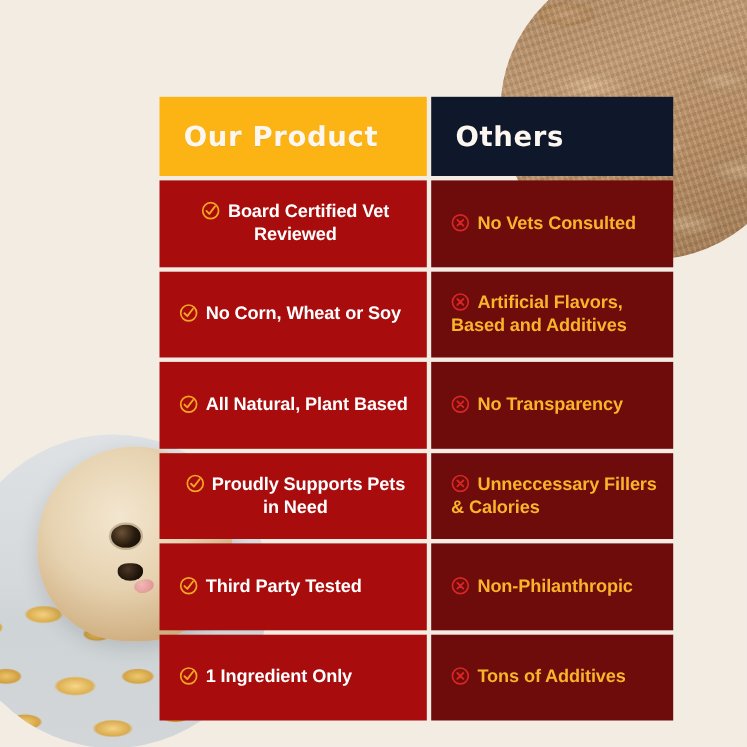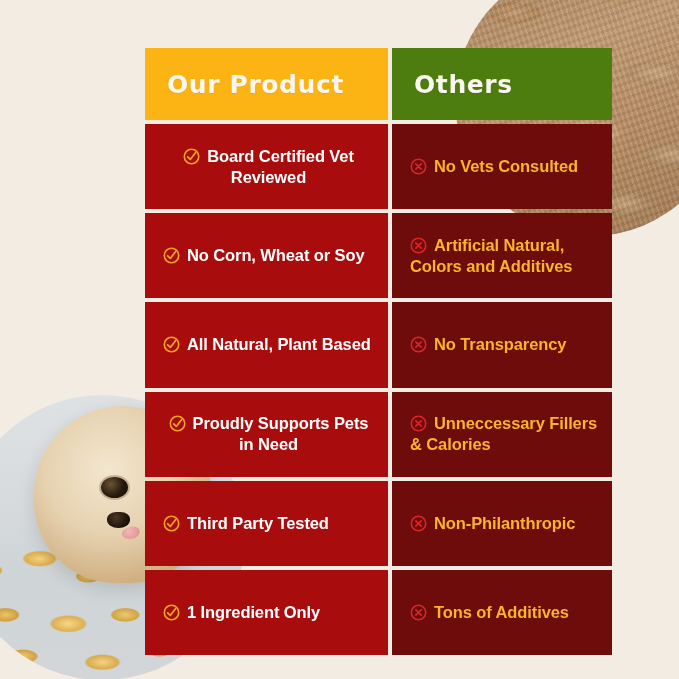--- a/index.html
+++ b/index.html
@@ -146,23 +146,24 @@
     display: flex;
     align-items: center;
     padding-left: 22px;
     box-sizing: border-box;
     color: #fbf6ef;
     font-size: 25px;
     font-weight: 800;
     letter-spacing: 0.6px;
     font-family: "DejaVu Sans", sans-serif;
     text-shadow: 0 1px 0 rgba(0,0,0,0.06);
+    margin-top: 40px;
   }
   .ours .col-header { background: #fcb415; }
-  .theirs .col-header { background: #4d7c0f; }
+  .theirs .col-header { background: #0f172a; }
 
   .cell {
     flex: 1;
     display: flex;
     align-items: center;
     padding: 6px 14px 6px 18px;
     box-sizing: border-box;
     font-size: 16.5px;
     font-weight: 700;
     line-height: 1.27;
@@ -296,21 +297,21 @@
         </span>
       </div>
 
       <div class="cell">
         <span class="cell-inner">
           <span class="mark">
             <svg viewBox="0 0 24 24" aria-hidden="true">
               <circle cx="12" cy="12" r="10.2" fill="none" stroke="#d82626" stroke-width="2.2"></circle>
               <path d="M8.2 8.2 L15.8 15.8 M15.8 8.2 L8.2 15.8" fill="none" stroke="#d82626" stroke-width="2.4" stroke-linecap="round"></path>
             </svg>
-          </span><span class="cell-text">Artificial Natural, Colors and Additives</span>
+          </span><span class="cell-text">Artificial Flavors, Based and Additives</span>
         </span>
       </div>
 
       <div class="cell">
         <span class="cell-inner">
           <span class="mark">
             <svg viewBox="0 0 24 24" aria-hidden="true">
               <circle cx="12" cy="12" r="10.2" fill="none" stroke="#d82626" stroke-width="2.2"></circle>
               <path d="M8.2 8.2 L15.8 15.8 M15.8 8.2 L8.2 15.8" fill="none" stroke="#d82626" stroke-width="2.4" stroke-linecap="round"></path>
             </svg>

